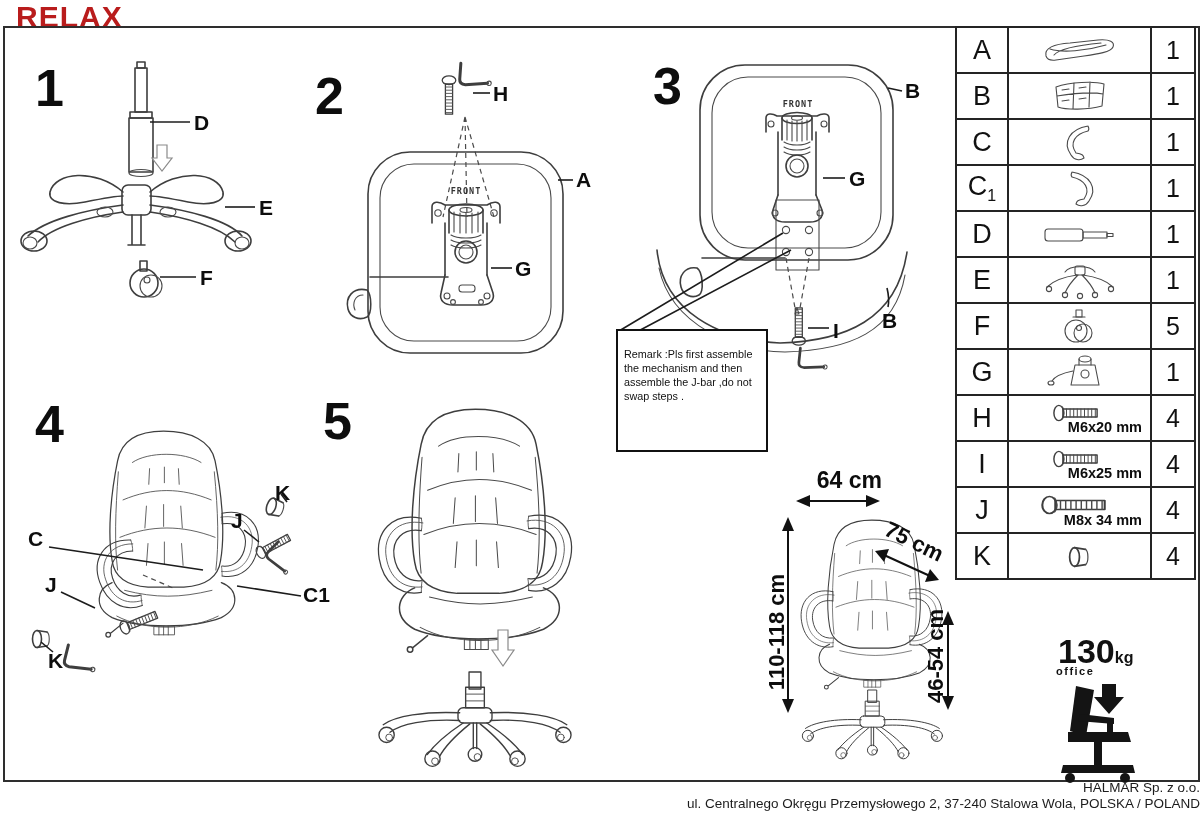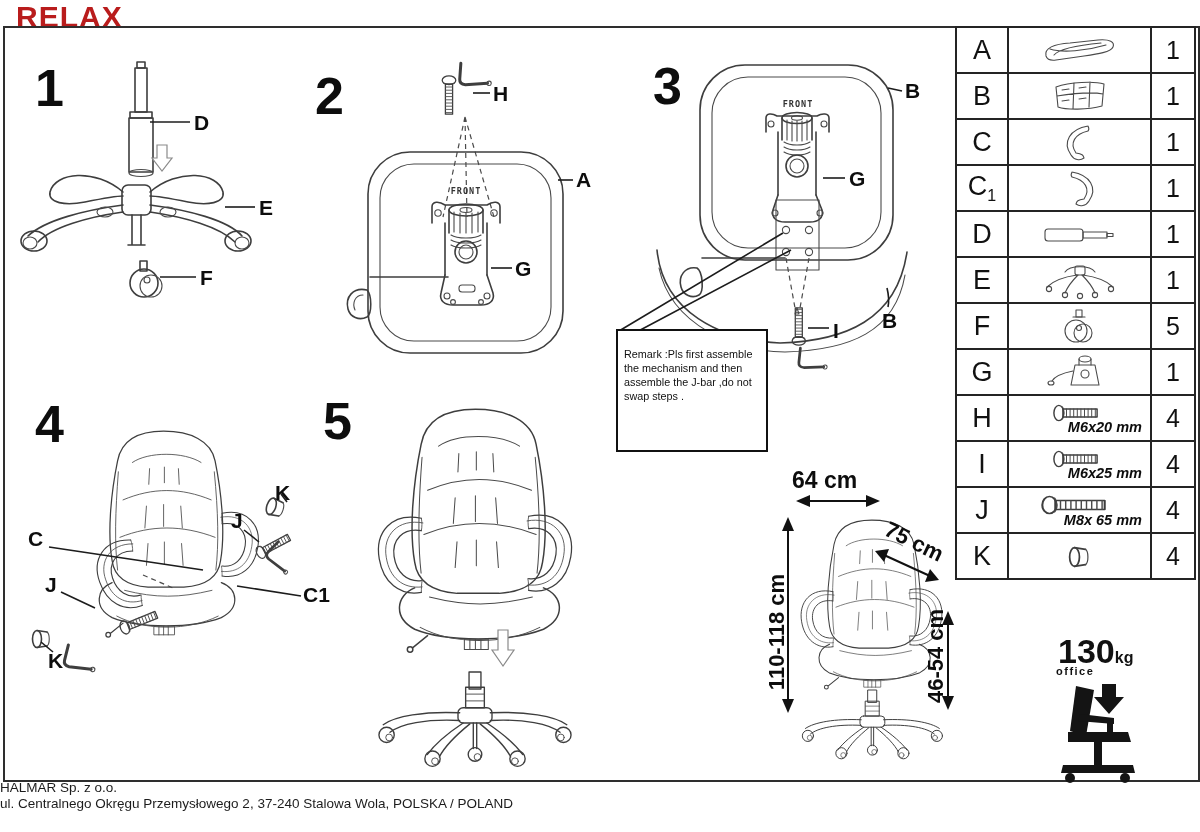--- a/index.html
+++ b/index.html
@@ -21,35 +21,35 @@
   .lbl{font-size:21px;font-weight:bold;color:#0d0d0d;line-height:1;}
   .front{font-family:"DejaVu Sans Mono","Liberation Mono",monospace;font-size:8.5px;letter-spacing:1px;color:#333;font-weight:bold;}
   
   #notebox{left:616px;top:329px;width:152px;height:123px;border:2px solid #111;background:#fff;
            padding:7px 6px;box-sizing:border-box;font-size:10.8px;line-height:1.3;color:#111;}
   #notebox .en{margin-top:9px;}
   
   #parts{left:955px;top:26px;border-collapse:collapse;}
   #parts td{border:2px solid #242424;padding:0;text-align:center;vertical-align:middle;}
   #parts td.c-letter{width:50px;font-size:27px;}
-  #parts td.c-icon{width:141px;font-style:italic;}
+  #parts td.c-icon{width:141px;}
   #parts td.c-qty{width:42px;font-size:25px;}
   #parts tr{height:46px;}
   #parts sub{font-size:16px;}
   .sizecell{display:block;text-align:right;padding-right:8px;font-size:14.5px;font-weight:bold;margin-top:-3px;color:#0d0d0d;}
   .picon{display:block;margin:2px auto 0 auto;}
   
   .dimlbl{position:absolute;font-weight:bold;color:#0d0d0d;white-space:nowrap;}
   
   #w130{left:1042px;top:632px;width:150px;height:145px;}
   #w130 .v{font-size:34px;font-weight:bold;letter-spacing:0;margin-top:22px;}
   #w130 .u{font-size:16px;font-weight:bold;text-align:right;}
   #w130 .q{font-size:11px;font-weight:bold;letter-spacing:1.5px;margin-top:-6px;margin-left:14px;}
   
-  .foot{position:absolute;left:0;width:1200px;text-align:left;font-size:13.5px;color:#1c1c1c;}
+  .foot{position:absolute;left:0;width:1200px;text-align:right;font-size:13.5px;color:#1c1c1c;}
 </style>
 </head>
 <body>
 
 <div id="page">
 
   <svg width="0" height="0" style="position:absolute">
     <defs>
       <g id="g-chair-upper">
         <path class="ln" d="M120,8 C86,8 66,20 61,46 C52,90 48,140 54,174 C57,196 74,206 100,208 L146,208 C174,206 190,196 193,174 C199,140 195,90 186,46 C181,20 154,8 120,8 Z"></path>
@@ -352,21 +352,21 @@
         <line x1="38" y1="72" x2="38" y2="248"></line>
         <polygon points="38,62 32,76 44,76" fill="#111" stroke="none"></polygon>
         <polygon points="38,258 32,244 44,244" fill="#111" stroke="none"></polygon>
       </g>
       <g stroke="#111" stroke-width="2">
         <line x1="198" y1="166" x2="198" y2="245"></line>
         <polygon points="198,156 192,170 204,170" fill="#111" stroke="none"></polygon>
         <polygon points="198,255 192,241 204,241" fill="#111" stroke="none"></polygon>
       </g>
     </svg>
-    <div class="dimlbl" style="left:42px;top:12px;width:90px;text-align:left;font-size:23px;">64 cm</div>
+    <div class="dimlbl" style="left:42px;top:12px;width:90px;text-align:right;font-size:23px;">64 cm</div>
     <div class="dimlbl" style="left:124px;top:74px;width:80px;text-align:center;font-size:22px;transform:rotate(26deg);">75 cm</div>
     <div class="dimlbl" style="left:-58px;top:164px;width:170px;text-align:center;font-size:22px;transform:rotate(-90deg);">110-118 cm</div>
     <div class="dimlbl" style="left:101px;top:188px;width:170px;text-align:center;font-size:22px;transform:rotate(-90deg);">46-54 cm</div>
   </div>
 
   <div id="w130" class="abs">
     <div style="margin-left:16px;">
       <span class="v">130</span><span class="u">kg</span>
     </div>
     <div class="q">office</div>
@@ -497,21 +497,21 @@
         <span class="sizecell">M6x25 mm</span>
       </td>
       <td class="c-qty">4</td>
     </tr>
     <tr>
       <td class="c-letter">J</td>
       <td class="c-icon">
         <svg class="picon" width="78" height="20" viewBox="0 0 60 20" preserveAspectRatio="none">
               <use href="#g-screw"></use>
             </svg>
-        <span class="sizecell">M8x 65 mm</span>
+        <span class="sizecell">M8x 34 mm</span>
       </td>
       <td class="c-qty">4</td>
     </tr>
     <tr>
       <td class="c-letter">K</td>
       <td class="c-icon">
             <svg class="picon" width="26" height="24" viewBox="0 0 22 22">
               <use href="#g-washer"></use>
             </svg>
           </td>

